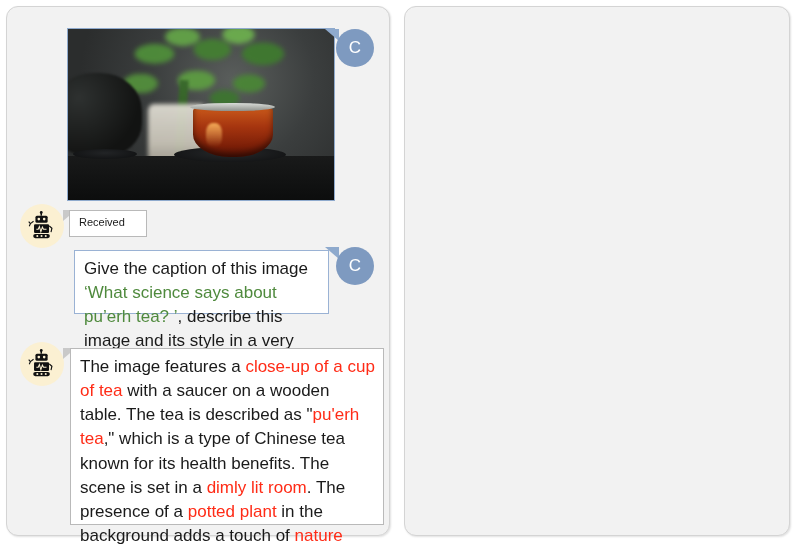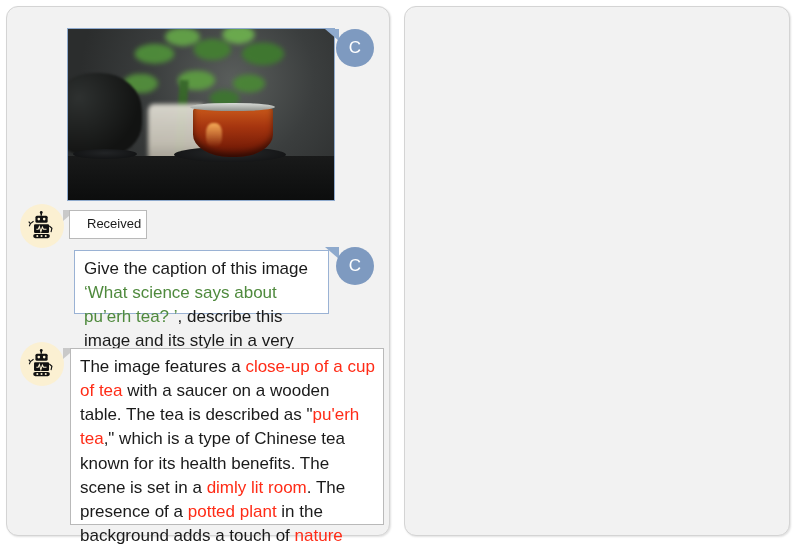--- a/index.html
+++ b/index.html
@@ -106,21 +106,21 @@
     position:absolute;
     background:#ffffff;
     border:1px solid #b9b9b9;
     padding:6px 8px 7px 9px;
     box-sizing:border-box;
     font-size:17px;
     line-height:1.42;
     color:#1a1a1a;
   }
   .bubble-prompt{border:1px solid #9ab2d4;}
-  .bub-received{padding:4px 9px 5px 17px;font-size:13px;}
+  .bub-received{padding:4px 9px 5px 9px;font-size:11px;}
 
   
   .tail{position:absolute;width:0;height:0;}
   .tail-l{ 
     border-top:11px solid #c9c9c9;
     border-right:13px solid transparent;
   }
   .tail-r-blue{ 
     border-top:12px solid #8faacd;
     border-left:14px solid transparent;

